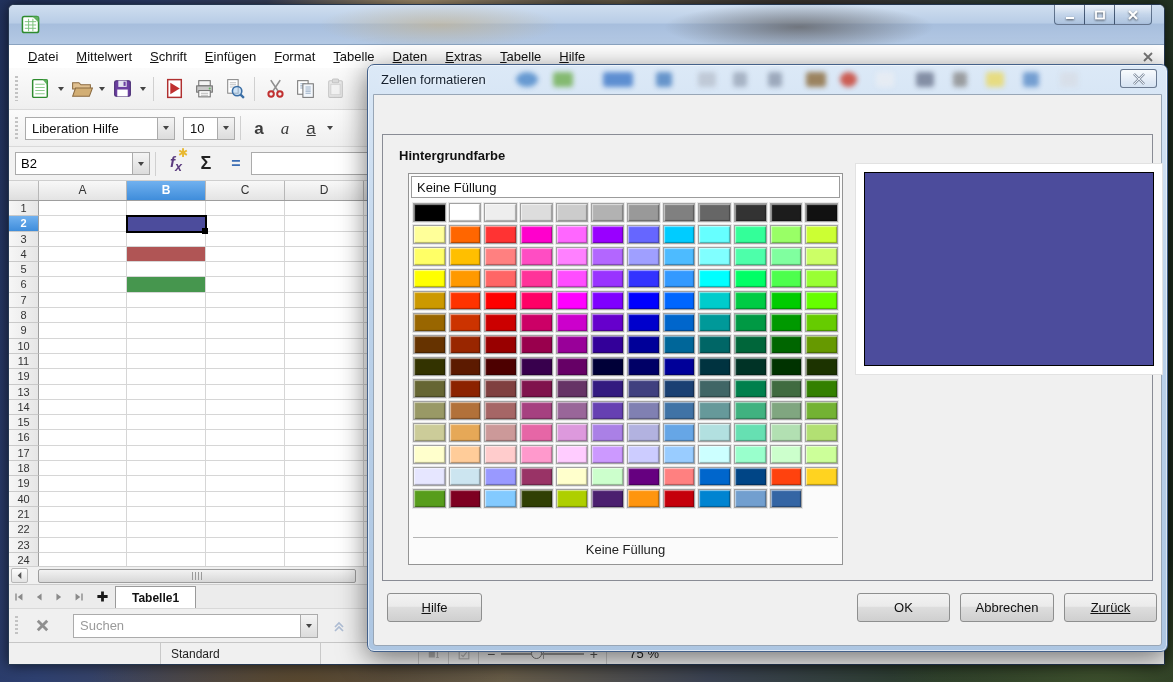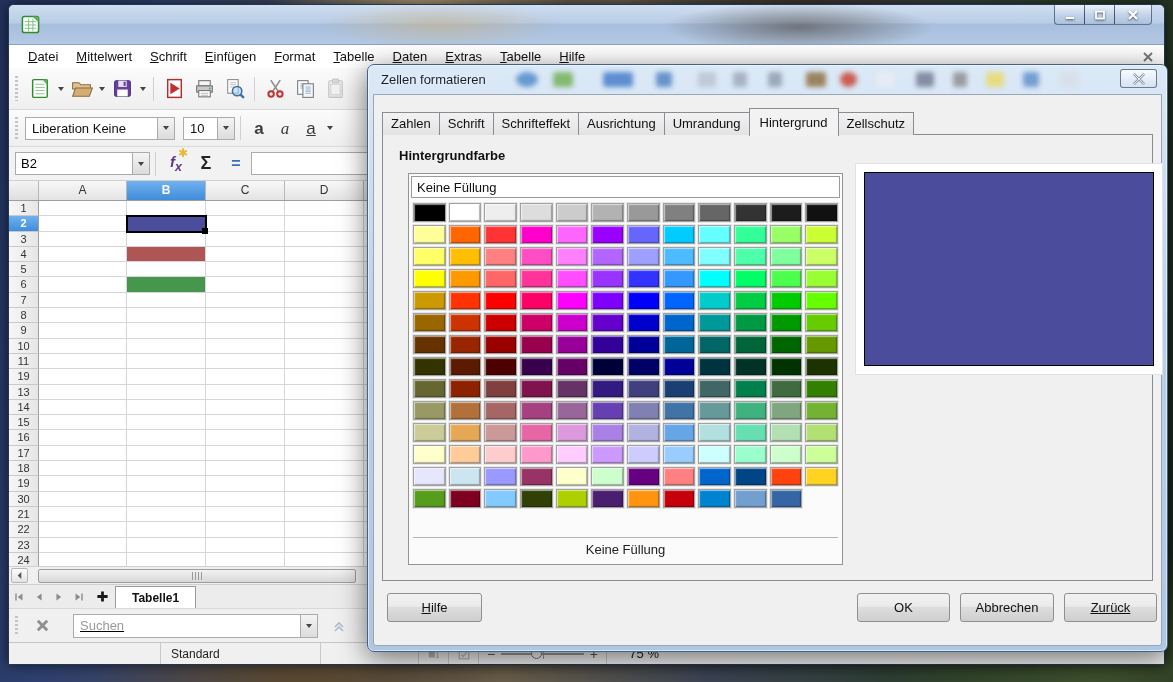--- a/index.html
+++ b/index.html
@@ -97,21 +97,21 @@
   .grip-dots { width:10px; height:8px; background:repeating-linear-gradient(90deg,#9a9a9a 0 1px,transparent 1px 3px); }
   
   .sheet-tabs { height:24px; background:#ececec; border-top:1px solid #cfcfcf; display:flex; align-items:stretch; }
   .st-nav { width:20px; display:flex; align-items:center; justify-content:center; }
   .st-plus { width:26px; display:flex; align-items:center; justify-content:center; }
   .sheet-tab { background:#fff; border:1px solid #9a9a9a; border-bottom:none; margin-top:1px; padding:0 16px; font-size:12px; font-weight:bold; color:#111; display:flex; align-items:center; }
   
   .find-bar { height:34px; background:#f0f0f0; border-top:1px solid #d8d8d8; display:flex; align-items:center; }
   .fi-close { width:26px; height:26px; display:flex; align-items:center; justify-content:center; margin:0 4px; }
   .find-combo { display:flex; height:24px; border:1px solid #ababab; background:#fff; width:245px; }
-  .find-combo input { border:none; outline:none; flex:1; font-size:13px; padding:0 6px; font-family:inherit;text-decoration:underline; }
+  .find-combo input { border:none; outline:none; flex:1; font-size:13px; padding:0 6px; font-family:inherit; }
   .find-combo input::placeholder { color:#9a9a9a; }
   .fi-chev { width:30px; height:26px; display:flex; align-items:center; justify-content:center; margin-left:6px; }
   
   .status-bar { height:22px; background:#f0f0f0; border-top:1px solid #c6c6c6; display:flex; align-items:center; font-size:12px; color:#222; }
   .sb-seg { height:100%; display:flex; align-items:center; padding:0 10px; border-right:1px solid #c9c9c9; }
   .sb-seg.s1 { width:185px; } .sb-seg.s2 { width:152px; } .sb-seg.s3 { width:160px; }
   .sb-seg.s4 { width:98px; } .sb-seg.icon { width:30px; justify-content:center; padding:0; }
   .sb-seg.s7 { flex:1; justify-content:center; } .sb-seg.zoom { width:128px; justify-content:space-between; padding:0 8px; }
   .sb-seg.pct { width:62px; border-right:none; justify-content:flex-end; font-size:13px; }
   .zoom-track { flex:1; height:2px; background:#9a9a9a; margin:0 6px; position:relative; }
@@ -288,21 +288,21 @@
               <rect x="8" y="2" width="6" height="3.5" rx="1" fill="#b8b8b8" stroke="#8a8a8a"></rect>
               <rect x="6.5" y="7" width="9" height="10" fill="#efefef" stroke="#aaa"></rect>
             </svg>
           </span>
         </span>
     </div>
 
     <div class="toolbar fmt">
       <span class="grip"></span>
       <span class="combo" style="width:150px">
-        <span class="combo-text">Liberation Keine</span>
+        <span class="combo-text">Liberation Hilfe</span>
         <span class="combo-arrow">
             <span class="arr"></span>
           </span>
       </span>
       <span style="width:8px"></span>
       <span class="combo" style="width:52px">
         <span class="combo-text">10</span>
         <span class="combo-arrow">
             <span class="arr"></span>
           </span>
@@ -492,21 +492,21 @@
           </div>
           <div class="grow">
             <div class="rh">19</div>
             <div class="cell" style="width: 88px;"></div>
             <div class="cell" style="width: 79px;"></div>
             <div class="cell" style="width: 79px;"></div>
             <div class="cell" style="width: 79px;"></div>
             <div class="cell fill"></div>
           </div>
           <div class="grow">
-            <div class="rh">30</div>
+            <div class="rh">40</div>
             <div class="cell" style="width: 88px;"></div>
             <div class="cell" style="width: 79px;"></div>
             <div class="cell" style="width: 79px;"></div>
             <div class="cell" style="width: 79px;"></div>
             <div class="cell fill"></div>
           </div>
           <div class="grow">
             <div class="rh">21</div>
             <div class="cell" style="width: 88px;"></div>
             <div class="cell" style="width: 79px;"></div>
@@ -666,29 +666,20 @@
         <span style="left:692px;width:18px;background:#d7dde6"></span>
       </span>
       <span class="dlg-close">
         <svg viewBox="0 0 14 12" width="14" height="12">
             <path d="M2 1l10 10M12 1L2 11" stroke="#4b5a6e" stroke-width="2.4"></path>
             <path d="M2 1l10 10M12 1L2 11" stroke="#e9eef5" stroke-width="1.2"></path>
           </svg>
       </span>
     </div>
     <div class="dlg-client">
-      <div class="dlg-tabs" id="dlg-tabs">
-          <span class="dtab">Zahlen</span>
-          <span class="dtab">Schrift</span>
-          <span class="dtab">Schrifteffekt</span>
-          <span class="dtab">Ausrichtung</span>
-          <span class="dtab">Umrandung</span>
-          <span class="dtab active">Hintergrund</span>
-          <span class="dtab">Zellschutz</span>
-        </div>
       <div class="dlg-panel">
         <div class="section-title">Hintergrundfarbe</div>
         <div class="color-listbox">
           <div class="fill-entry">Keine Füllung</div>
           <div class="palette" id="palette">
               <span class="swatch" style="background: rgb(0, 0, 0);"></span>
               <span class="swatch" style="background: rgb(255, 255, 255);"></span>
               <span class="swatch" style="background: rgb(238, 238, 238);"></span>
               <span class="swatch" style="background: rgb(221, 221, 221);"></span>
               <span class="swatch" style="background: rgb(204, 204, 204);"></span>

